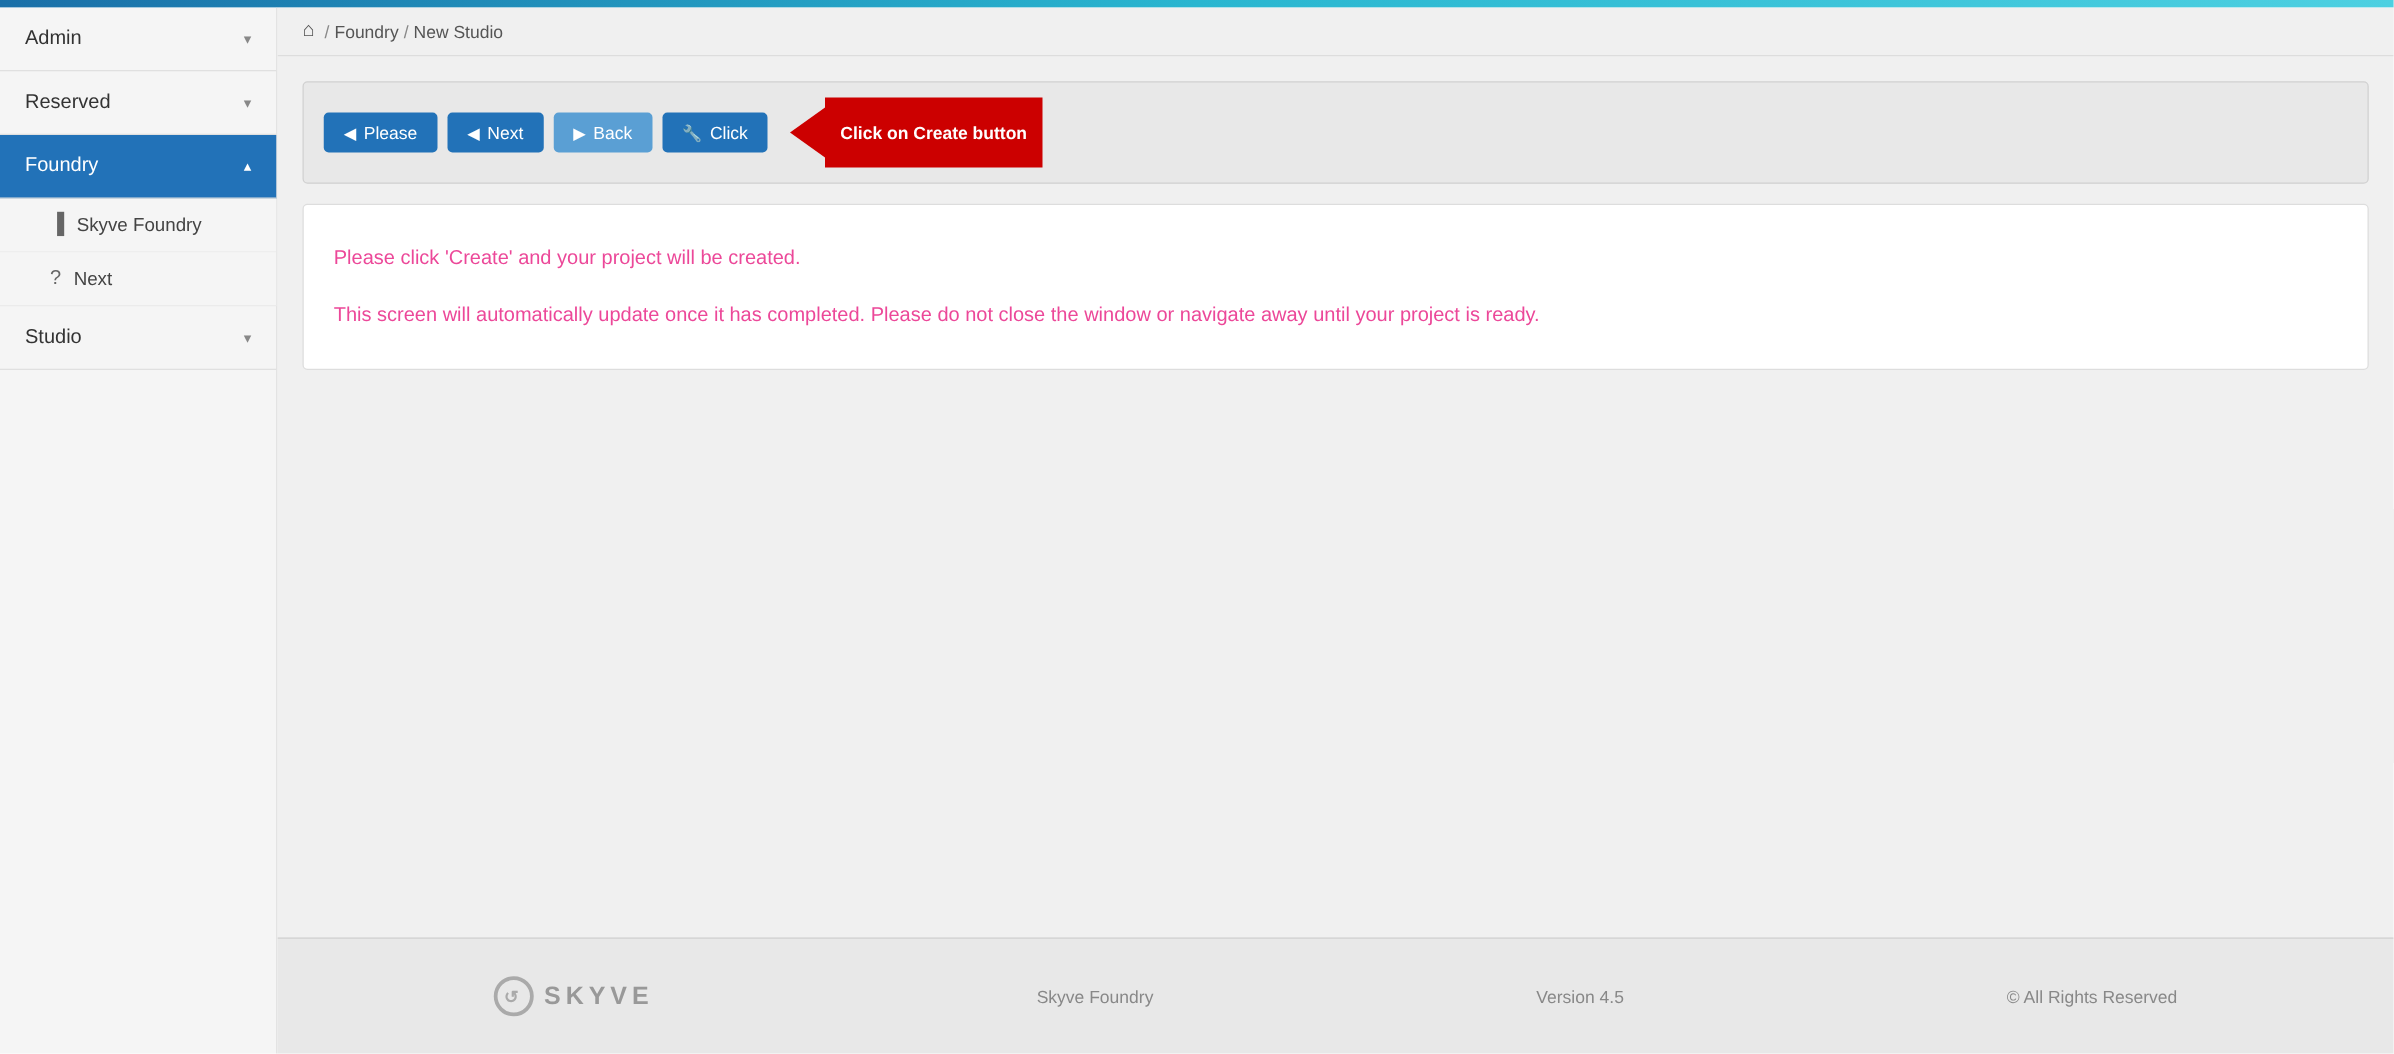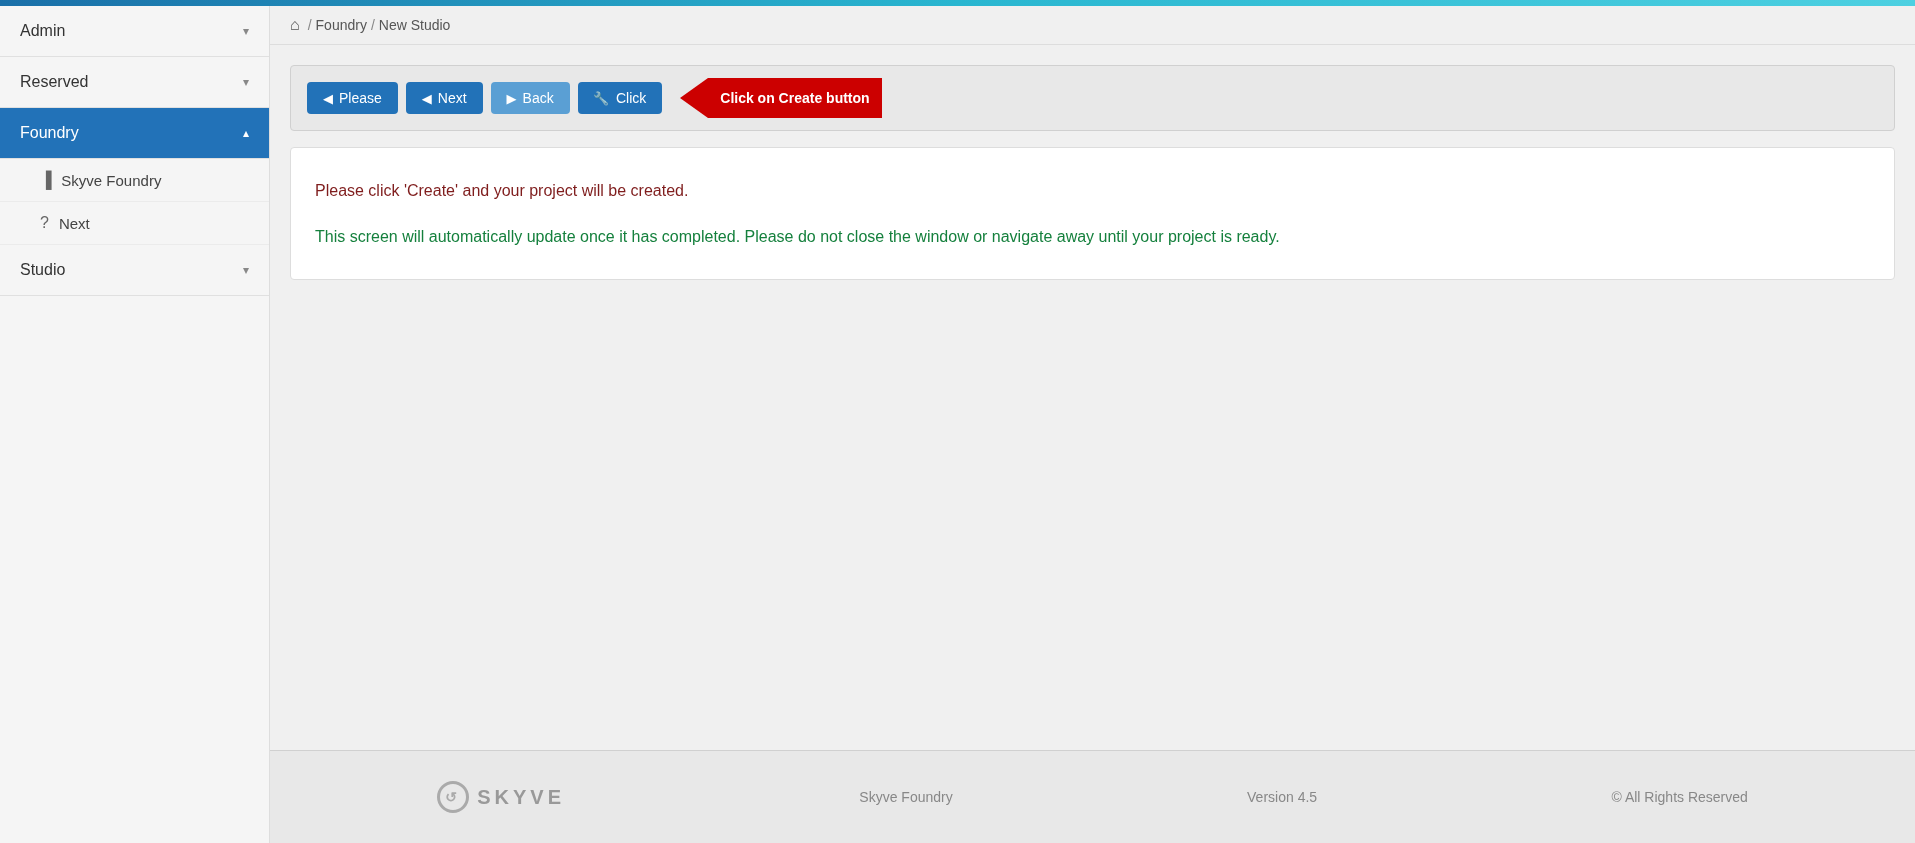--- a/index.html
+++ b/index.html
@@ -13,21 +13,21 @@
     }
 
     .app-layout {
       display: flex;
       flex: 1;
       overflow: hidden;
     }
 
     
     .sidebar {
-      width: 270px;
+      width: 222px;
       background: #f5f5f5;
       border-right: 1px solid #ddd;
       flex-shrink: 0;
       display: flex;
       flex-direction: column;
     }
 
     .sidebar-item {
       display: flex;
       align-items: center;
@@ -154,21 +154,21 @@
     .arrow-head-left {
       width: 0;
       height: 0;
       border-top: 20px solid transparent;
       border-bottom: 20px solid transparent;
       border-right: 28px solid #cc0000;
     }
 
     .arrow-body {
       background: #cc0000;
-      height: 40px;
+      height: 56px;
       display: flex;
       align-items: center;
       padding: 0 12px;
       white-space: nowrap;
     }
 
     .arrow-body-text {
       color: #fff;
       font-size: 14px;
       font-weight: 600;
@@ -177,28 +177,28 @@
     
     .info-card {
       background: #fff;
       border: 1px solid #ddd;
       border-radius: 4px;
       padding: 30px 24px;
     }
 
     .info-text {
       font-size: 16px;
-      color: #7f1d1d;
+      color: #ec4899;
       line-height: 1.6;
       margin-bottom: 20px;
     }
 
     .info-text-secondary {
       font-size: 16px;
-      color: #15803d;
+      color: #ec4899;
       line-height: 1.6;
     }
 
     
     .footer {
       background: #e8e8e8;
       border-top: 1px solid #d0d0d0;
       padding: 30px 20px;
       display: flex;
       align-items: center;

